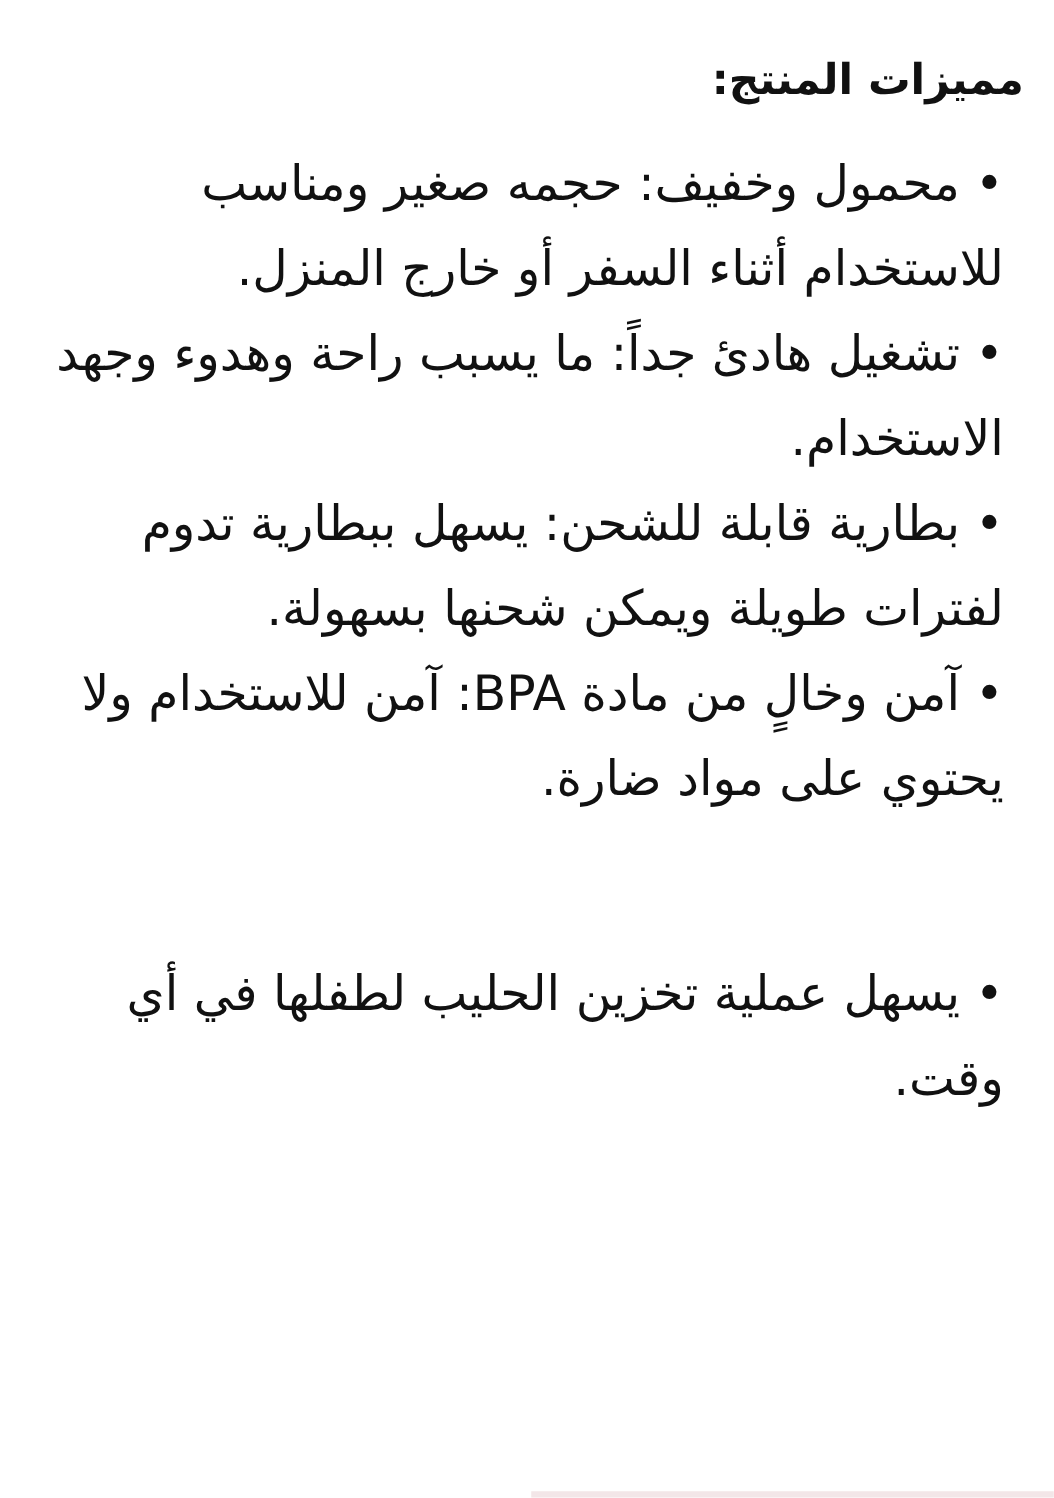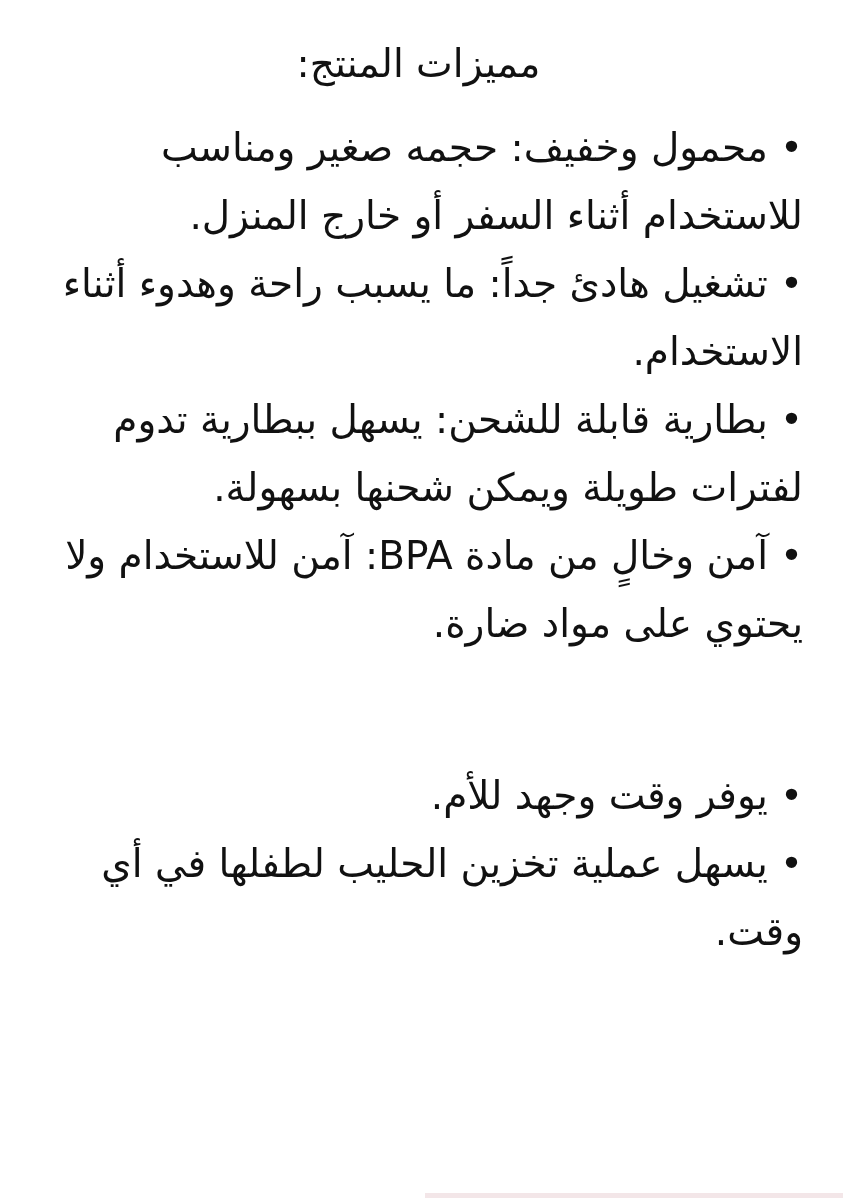--- a/index.html
+++ b/index.html
@@ -20,24 +20,23 @@
       text-align: right;
       position: absolute;
       top: 30px;
       right: 24px;
       left: 18px;
       font-size: 39px;
       line-height: 68px;
     }
     .heading {
       margin: 0;
-      font-weight: normal;
-      font-size: 39px;
+      font-weight: bold;
+      font-size: 34px;
       line-height: 68px;
-      text-align: center;
     }
     .list {
       list-style: none;
       margin: 16px;
       padding: 0;
     }
     .item {
       margin: 0;
       padding: 0;
     }
@@ -59,35 +58,32 @@
 </head>
 <body>
 
 <div class="doc">
   <h2 class="heading">مميزات المنتج:</h2>
   <ul class="list">
     <li class="item">
       <span class="bullet">•</span><span>محمول وخفيف: حجمه صغير ومناسب للاستخدام أثناء السفر أو خارج المنزل.</span>
     </li>
     <li class="item">
-      <span class="bullet">•</span><span>تشغيل هادئ جداً: ما يسبب راحة وهدوء أثناء الاستخدام.</span>
+      <span class="bullet">•</span><span>تشغيل هادئ جداً: ما يسبب راحة وهدوء وجهد الاستخدام.</span>
     </li>
     <li class="item">
       <span class="bullet">•</span><span>بطارية قابلة للشحن: يسهل ببطارية تدوم لفترات طويلة ويمكن شحنها بسهولة.</span>
     </li>
     <li class="item">
       <span class="bullet">•</span><span>آمن وخالٍ من مادة BPA: آمن للاستخدام ولا يحتوي على مواد ضارة.</span>
     </li>
   </ul>
 
   <div class="section-gap"></div>
 
   <ul class="list">
     <li class="item">
-      <span class="bullet">•</span><span>يوفر وقت وجهد للأم.</span>
-    </li>
-    <li class="item">
       <span class="bullet">•</span><span>يسهل عملية تخزين الحليب لطفلها في أي وقت.</span>
     </li>
   </ul>
 </div>
 
 <div class="bottom-strip"></div>
 
 </body></html>

